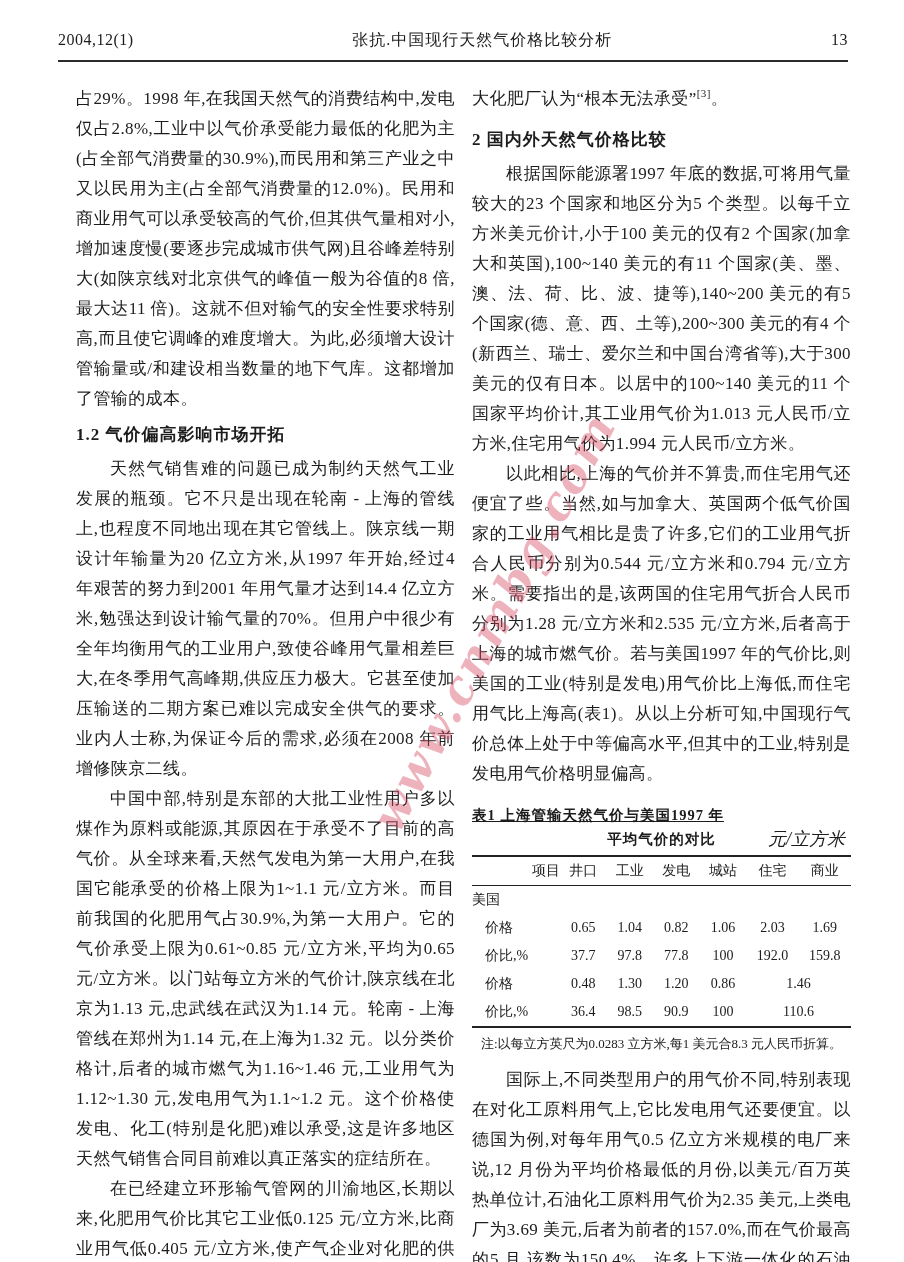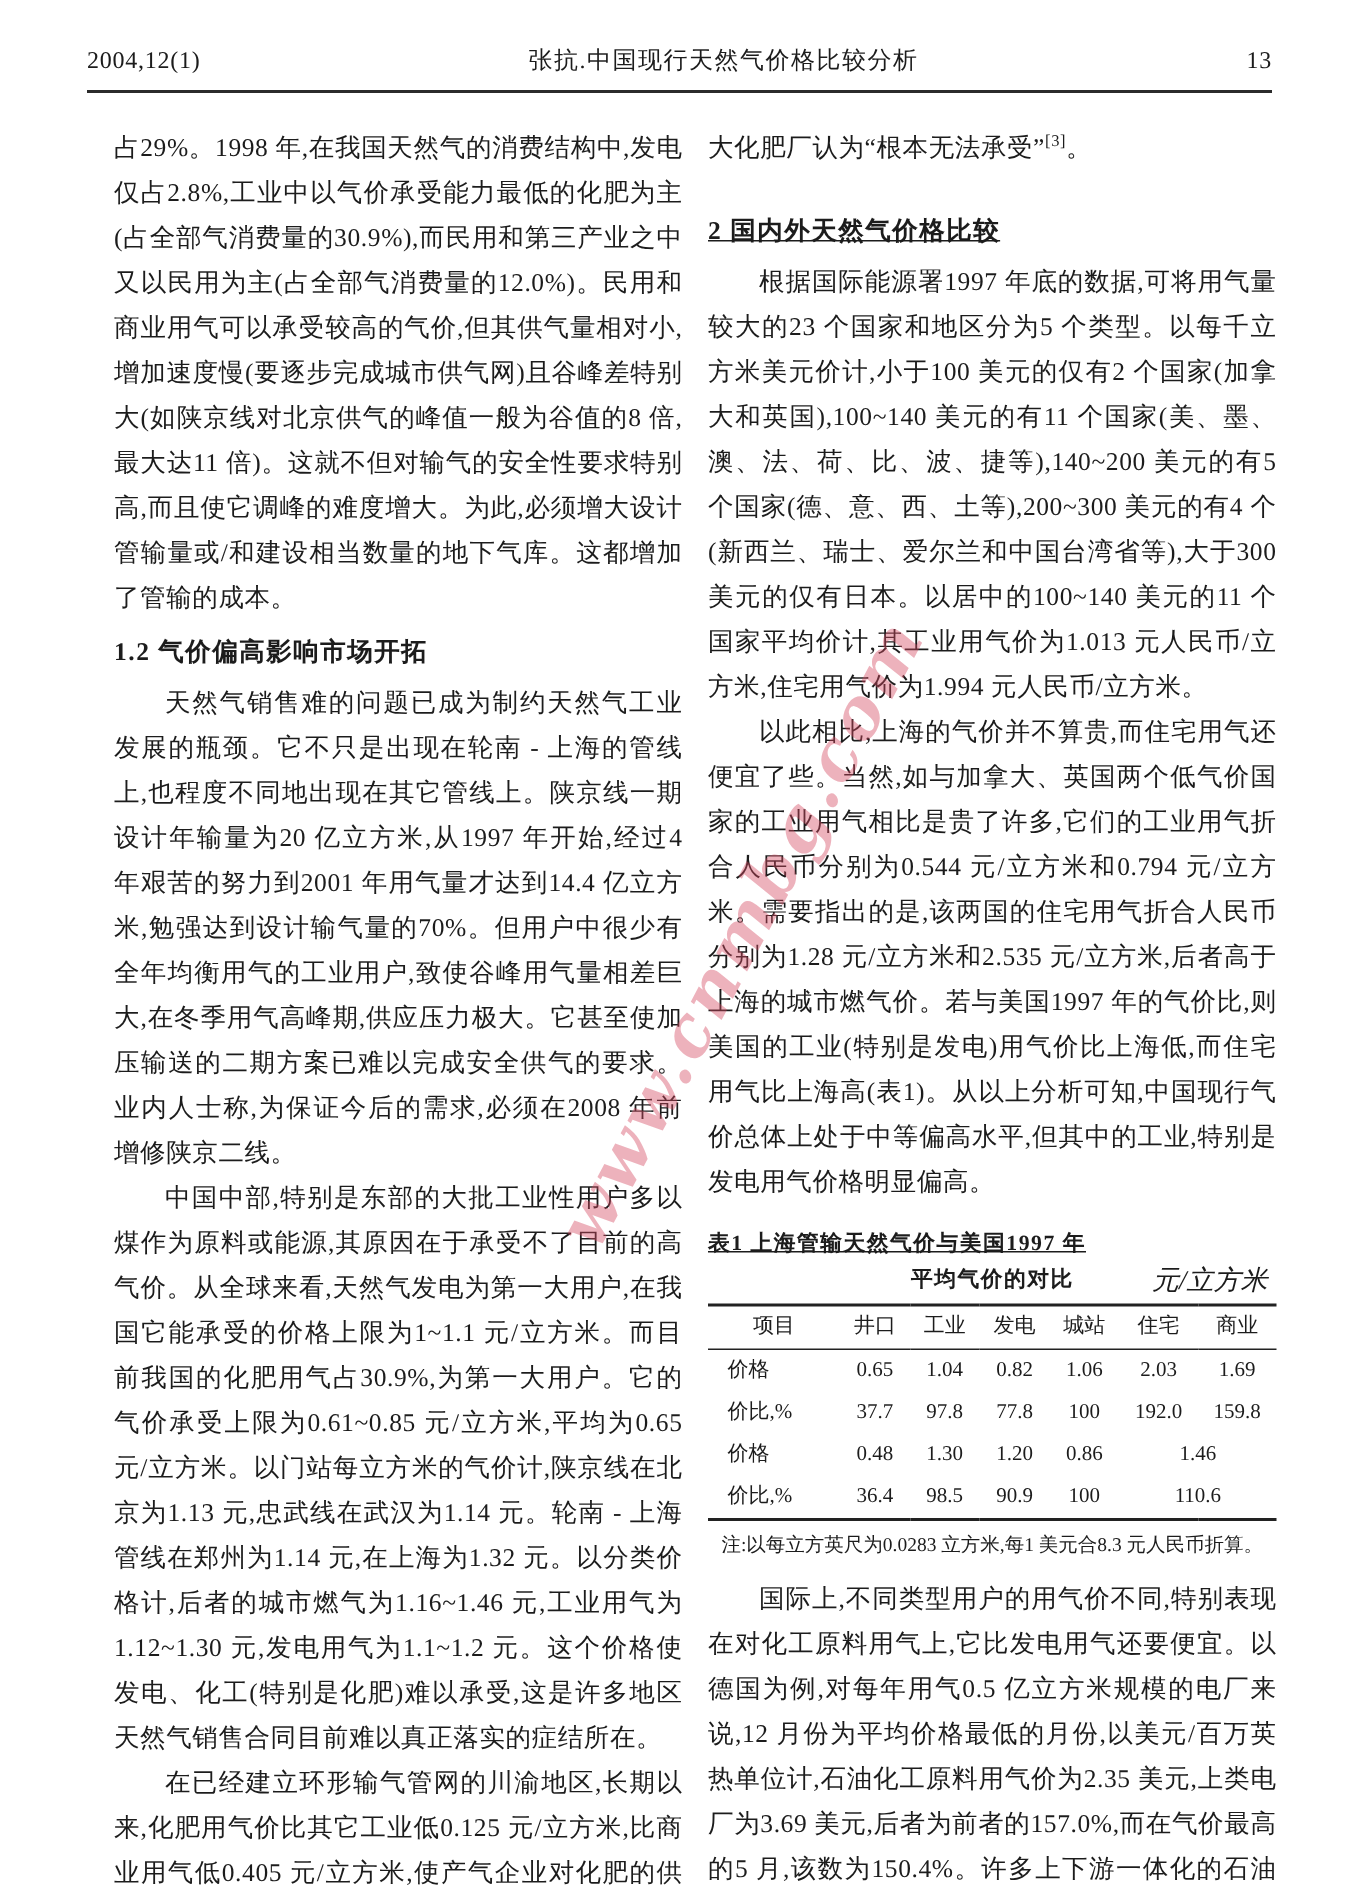--- a/index.html
+++ b/index.html
@@ -38,21 +38,21 @@
   .tbl-caption1 { text-align:left; font-weight:bold; font-size:14.5px; line-height:24px; letter-spacing:1px;text-decoration:underline; }
   .tbl-caption2 { position:relative; text-align:center; font-weight:bold; font-size:14.5px; line-height:24px; letter-spacing:1px; }
   .tbl-unit { position:absolute; right:6px; top:0; font-weight:normal; font-size:18px; letter-spacing:0;font-style:italic; }
   table.t1 {
     width:100%; border-collapse:collapse; margin-top:4px;
     font-size:14px; letter-spacing:0;
     border-top:2.5px solid #222; border-bottom:2.5px solid #222;
   }
   table.t1 th, table.t1 td { padding:2px 0; line-height:24px; font-weight:normal; }
   table.t1 thead th { border-bottom:1.5px solid #222; text-align:center; }
-  table.t1 thead th.first { text-align:center; width:88px; }
+  table.t1 thead th.first { text-align:right; width:88px; }
   table.t1 td { text-align:center; }
   table.t1 td.rowlabel { text-align:left; padding-left:13px; }
   table.t1 td.grouplabel { text-align:left; padding-left:0; }
   .tbl-note { font-size:13px; line-height:22px; margin-top:5px; text-align:center; letter-spacing:0; }
 
   
   .wm-diagonal {
     position:absolute; left:265px; top:602px; width:450px;
     text-align:center;
     transform:rotate(-62deg);
@@ -78,21 +78,21 @@
     <p>占29%。1998 年,在我国天然气的消费结构中,发电仅占2.8%,工业中以气价承受能力最低的化肥为主(占全部气消费量的30.9%),而民用和第三产业之中又以民用为主(占全部气消费量的12.0%)。民用和商业用气可以承受较高的气价,但其供气量相对小,增加速度慢(要逐步完成城市供气网)且谷峰差特别大(如陕京线对北京供气的峰值一般为谷值的8 倍,最大达11 倍)。这就不但对输气的安全性要求特别高,而且使它调峰的难度增大。为此,必须增大设计管输量或/和建设相当数量的地下气库。这都增加了管输的成本。</p>
     <div class="sec-heading">1.2  气价偏高影响市场开拓</div>
     <p class="indent">天然气销售难的问题已成为制约天然气工业发展的瓶颈。它不只是出现在轮南 - 上海的管线上,也程度不同地出现在其它管线上。陕京线一期设计年输量为20 亿立方米,从1997 年开始,经过4 年艰苦的努力到2001 年用气量才达到14.4 亿立方米,勉强达到设计输气量的70%。但用户中很少有全年均衡用气的工业用户,致使谷峰用气量相差巨大,在冬季用气高峰期,供应压力极大。它甚至使加压输送的二期方案已难以完成安全供气的要求。业内人士称,为保证今后的需求,必须在2008 年前增修陕京二线。</p>
     <p class="indent">中国中部,特别是东部的大批工业性用户多以煤作为原料或能源,其原因在于承受不了目前的高气价。从全球来看,天然气发电为第一大用户,在我国它能承受的价格上限为1~1.1 元/立方米。而目前我国的化肥用气占30.9%,为第一大用户。它的气价承受上限为0.61~0.85 元/立方米,平均为0.65 元/立方米。以门站每立方米的气价计,陕京线在北京为1.13 元,忠武线在武汉为1.14 元。轮南 - 上海管线在郑州为1.14 元,在上海为1.32 元。以分类价格计,后者的城市燃气为1.16~1.46 元,工业用气为1.12~1.30 元,发电用气为1.1~1.2 元。这个价格使发电、化工(特别是化肥)难以承受,这是许多地区天然气销售合同目前难以真正落实的症结所在。</p>
     <p class="indent">在已经建立环形输气管网的川渝地区,长期以来,化肥用气价比其它工业低0.125 元/立方米,比商业用气低0.405 元/立方米,使产气企业对化肥的供气长期低于生产成本。2002 年,对化肥用气实行按管输距离长短分别定价并将净化费并入用户气价,使气价提高了几分钱,平均达0.67 元/立方米。就是这个气田认为仍属亏本销售的几分钱的上调,</p>
   </div>
 
   <div class="col">
     <p><span>大化肥厂认为“根本无法承受”</span><sup class="ref">[3]</sup><span>。</span></p>
 
-    <div class="sec-heading" style="margin-top:26px;text-decoration:underline;">2  国内外天然气价格比较</div>
+    <div class="sec-heading" style="margin-top:12px;">2  国内外天然气价格比较</div>
     <p class="indent">根据国际能源署1997 年底的数据,可将用气量较大的23 个国家和地区分为5 个类型。以每千立方米美元价计,小于100 美元的仅有2 个国家(加拿大和英国),100~140 美元的有11 个国家(美、墨、澳、法、荷、比、波、捷等),140~200 美元的有5 个国家(德、意、西、土等),200~300 美元的有4 个(新西兰、瑞士、爱尔兰和中国台湾省等),大于300 美元的仅有日本。以居中的100~140 美元的11 个国家平均价计,其工业用气价为1.013 元人民币/立方米,住宅用气价为1.994 元人民币/立方米。</p>
     <p class="indent">以此相比,上海的气价并不算贵,而住宅用气还便宜了些。当然,如与加拿大、英国两个低气价国家的工业用气相比是贵了许多,它们的工业用气折合人民币分别为0.544 元/立方米和0.794 元/立方米。需要指出的是,该两国的住宅用气折合人民币分别为1.28 元/立方米和2.535 元/立方米,后者高于上海的城市燃气价。若与美国1997 年的气价比,则美国的工业(特别是发电)用气价比上海低,而住宅用气比上海高(表1)。从以上分析可知,中国现行气价总体上处于中等偏高水平,但其中的工业,特别是发电用气价格明显偏高。</p>
 
     <div class="table-block">
       <div class="tbl-caption1">表1  上海管输天然气价与美国1997 年</div>
       <div class="tbl-caption2">
         <span>平均气价的对比</span>
         <span class="tbl-unit">元/立方米</span>
       </div>
       <table class="t1">
@@ -101,20 +101,23 @@
             <th class="first">项目</th>
             <th>井口</th>
             <th>工业</th>
             <th>发电</th>
             <th>城站</th>
             <th>住宅</th>
             <th>商业</th>
           </tr>
         </thead>
         <tbody>
+          <tr>
+            <td class="grouplabel" colspan="7">美国</td>
+          </tr>
           <tr>
             <td class="rowlabel">价格</td>
             <td>0.65</td>
             <td>1.04</td>
             <td>0.82</td>
             <td>1.06</td>
             <td>2.03</td>
             <td>1.69</td>
           </tr>
           <tr>

